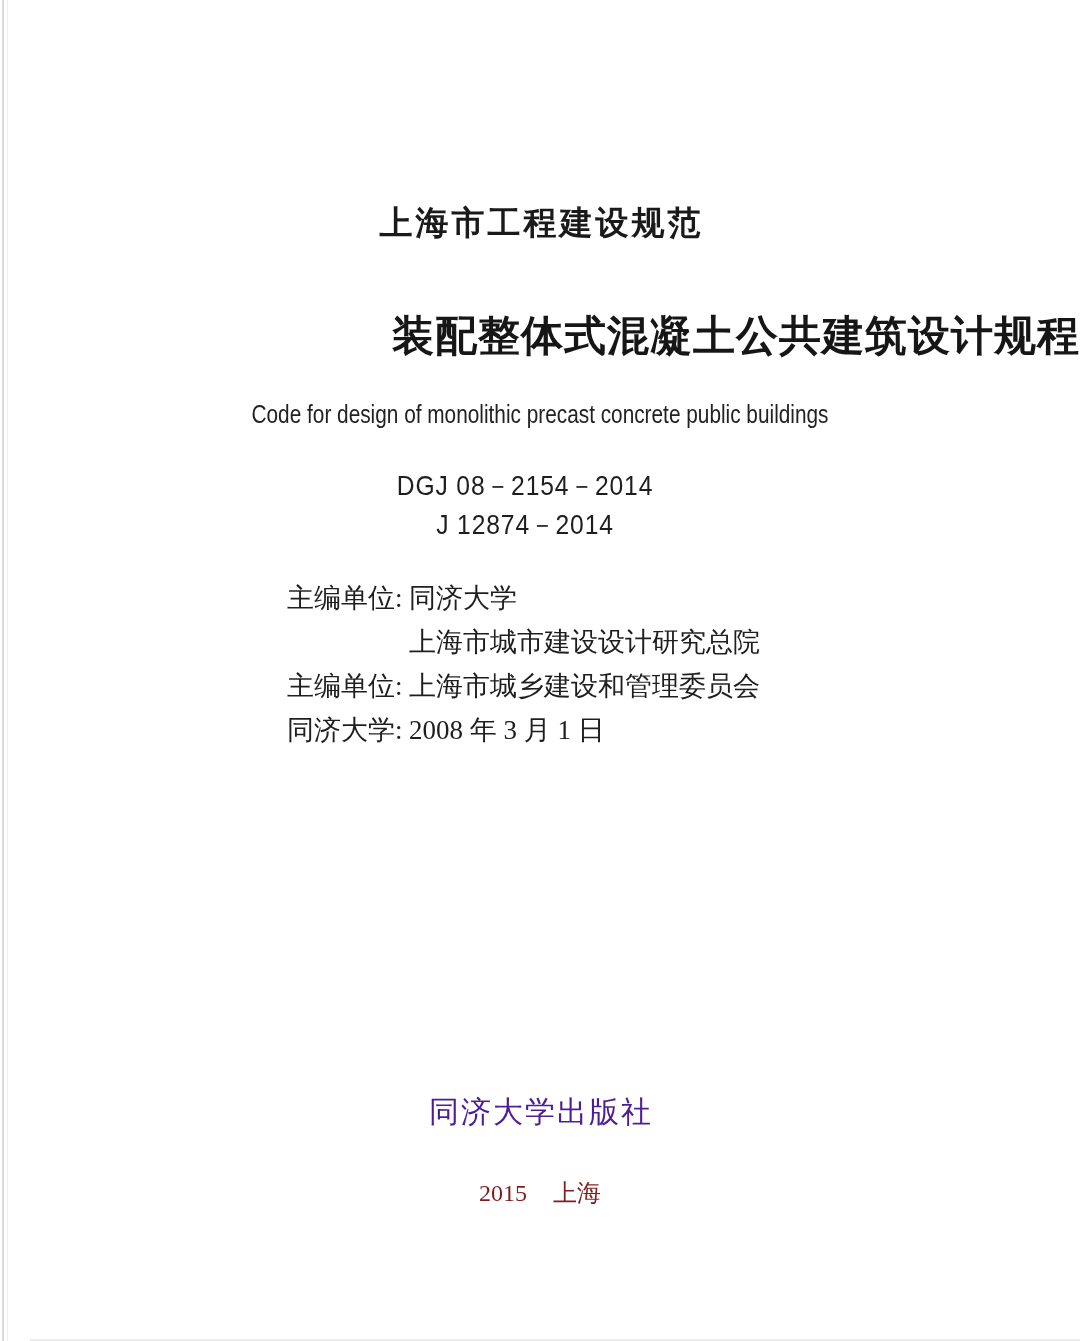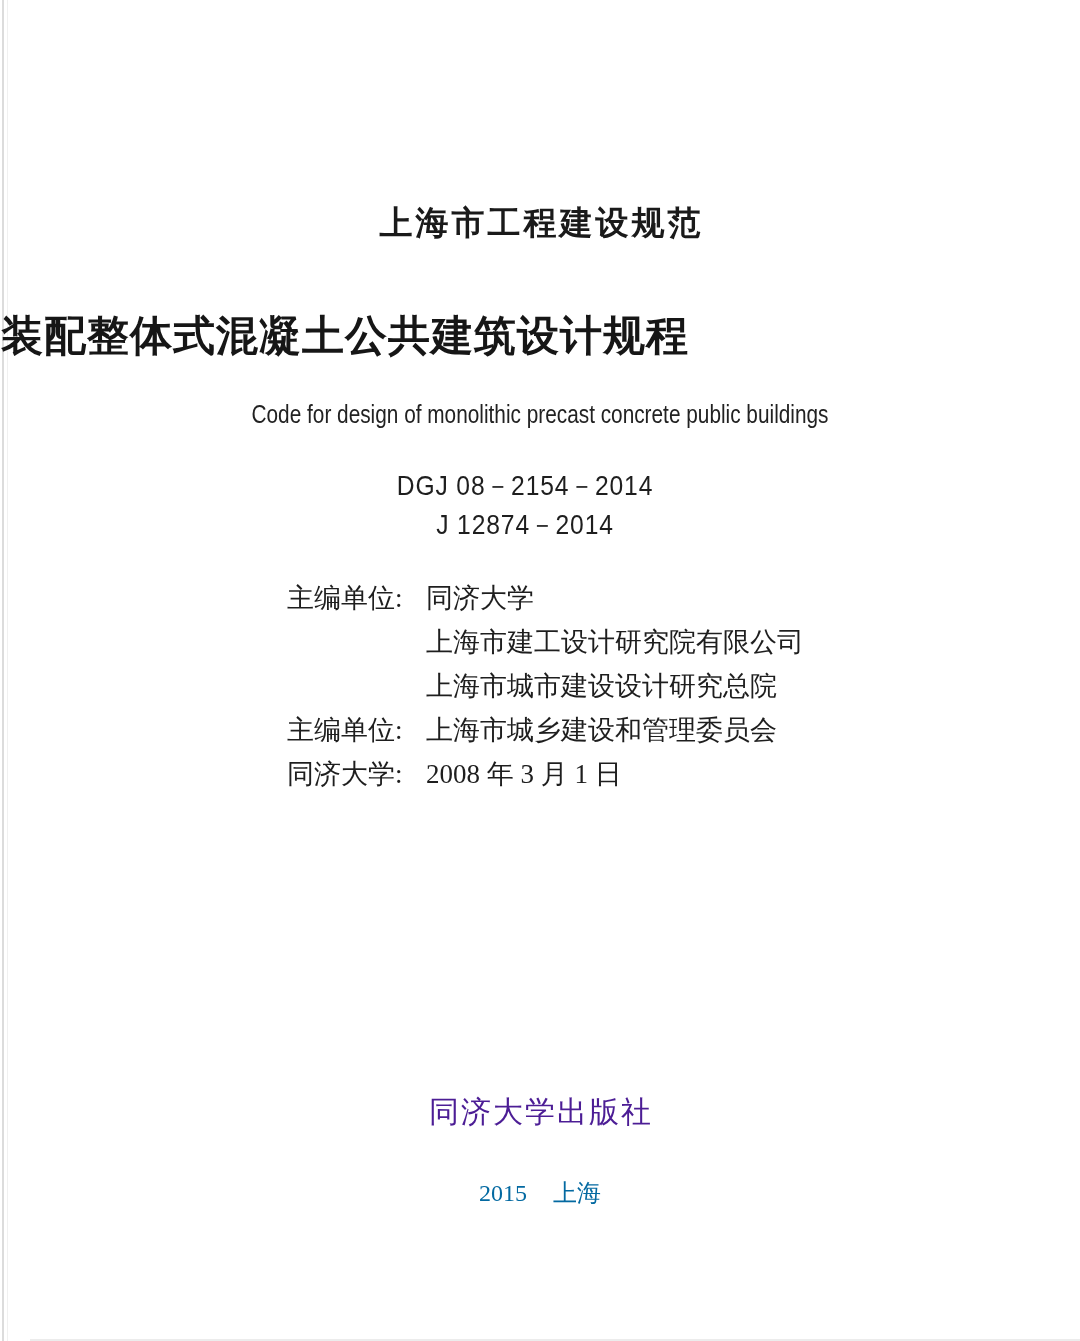--- a/index.html
+++ b/index.html
@@ -54,21 +54,21 @@
     text-indent: 3px;
     line-height: 1;
     color: #1a1a1a;
   }
   .title-zh {
     position: absolute;
     top: 312px;
     left: 0;
     right: 0;
     margin: 0;
-    text-align: left;
+    text-align: right;
     font-family: "Liberation Sans", "DejaVu Sans", sans-serif;
     font-weight: 700;
     font-size: 42px;
     letter-spacing: 1px;
     text-indent: 1px;
     line-height: 1.15;
     color: #161616;
   }
   .title-en {
     position: absolute;
@@ -99,21 +99,21 @@
     transform-origin: 50% 50%;
   }
   .meta-block {
     position: absolute;
     top: 576px;
     left: 287px;
     font-size: 27px;
     line-height: 44px;
     color: #1e1e1e;
   }
-  .meta-row { display: flex; white-space: nowrap; gap: 17px; }
+  .meta-row { display: flex; white-space: nowrap; }
   .meta-label {
     display: inline-block;
     width: 122px;
     flex: 0 0 122px;
     white-space: nowrap;
   }
   .meta-value { white-space: nowrap; }
 
   .publisher {
     position: absolute;
@@ -128,21 +128,21 @@
     color: #4c1d95;
   }
   .imprint {
     position: absolute;
     top: 1179px;
     left: 0;
     right: 0;
     text-align: center;
     font-size: 24px;
     line-height: 1.2;
-    color: #0369a1;
+    color: #7f1d1d;
   }
   .imprint-gap {
     display: inline-block;
     width: 26px;
   }
 </style>
 </head>
 <body>
 
 <div class="page">
@@ -162,24 +162,20 @@
     <div>J 12874－2014</div>
   </div>
 
   <div class="meta-block">
     <div class="meta-row">
       <span class="meta-label">主编单位:</span>
       <span class="meta-value">同济大学</span>
     </div>
     <div class="meta-row">
       <span class="meta-label"></span>
-      <span class="meta-value">上海市建工设计研究院有限公司</span>
-    </div>
-    <div class="meta-row">
-      <span class="meta-label"></span>
       <span class="meta-value">上海市城市建设设计研究总院</span>
     </div>
     <div class="meta-row">
       <span class="meta-label">主编单位:</span>
       <span class="meta-value">上海市城乡建设和管理委员会</span>
     </div>
     <div class="meta-row">
       <span class="meta-label">同济大学:</span>
       <span class="meta-value">2008 年 3 月 1 日</span>
     </div>

